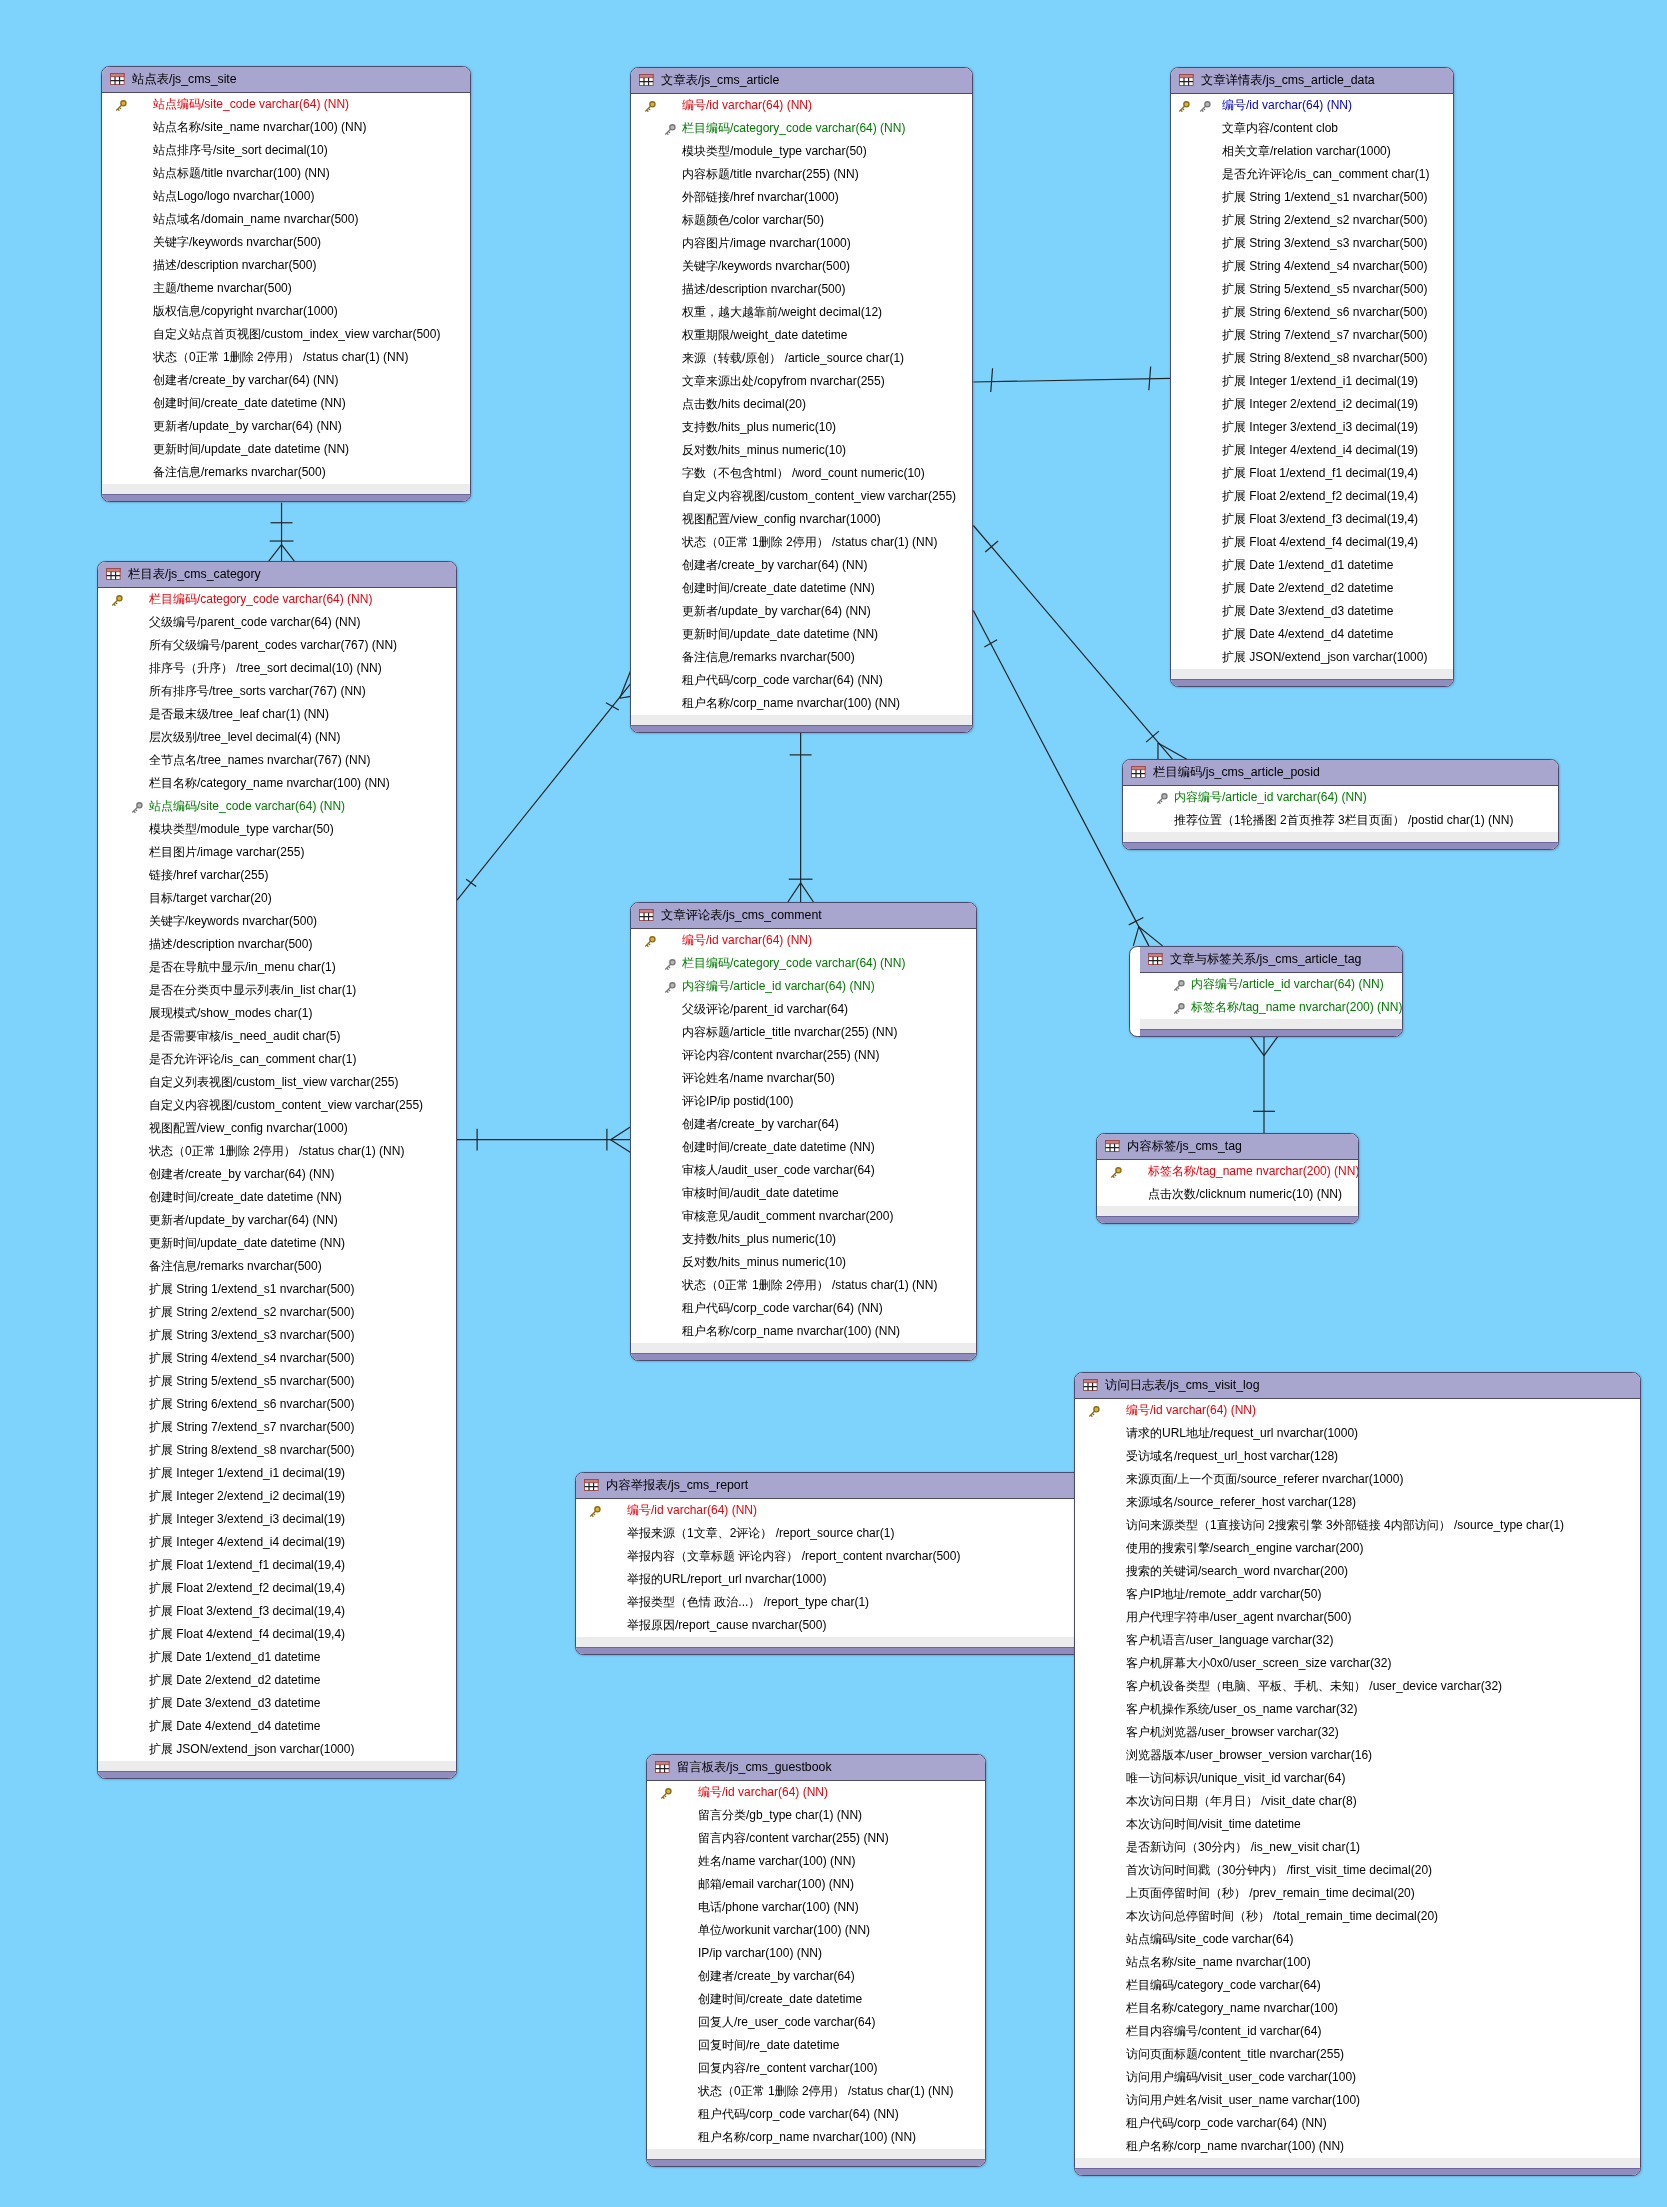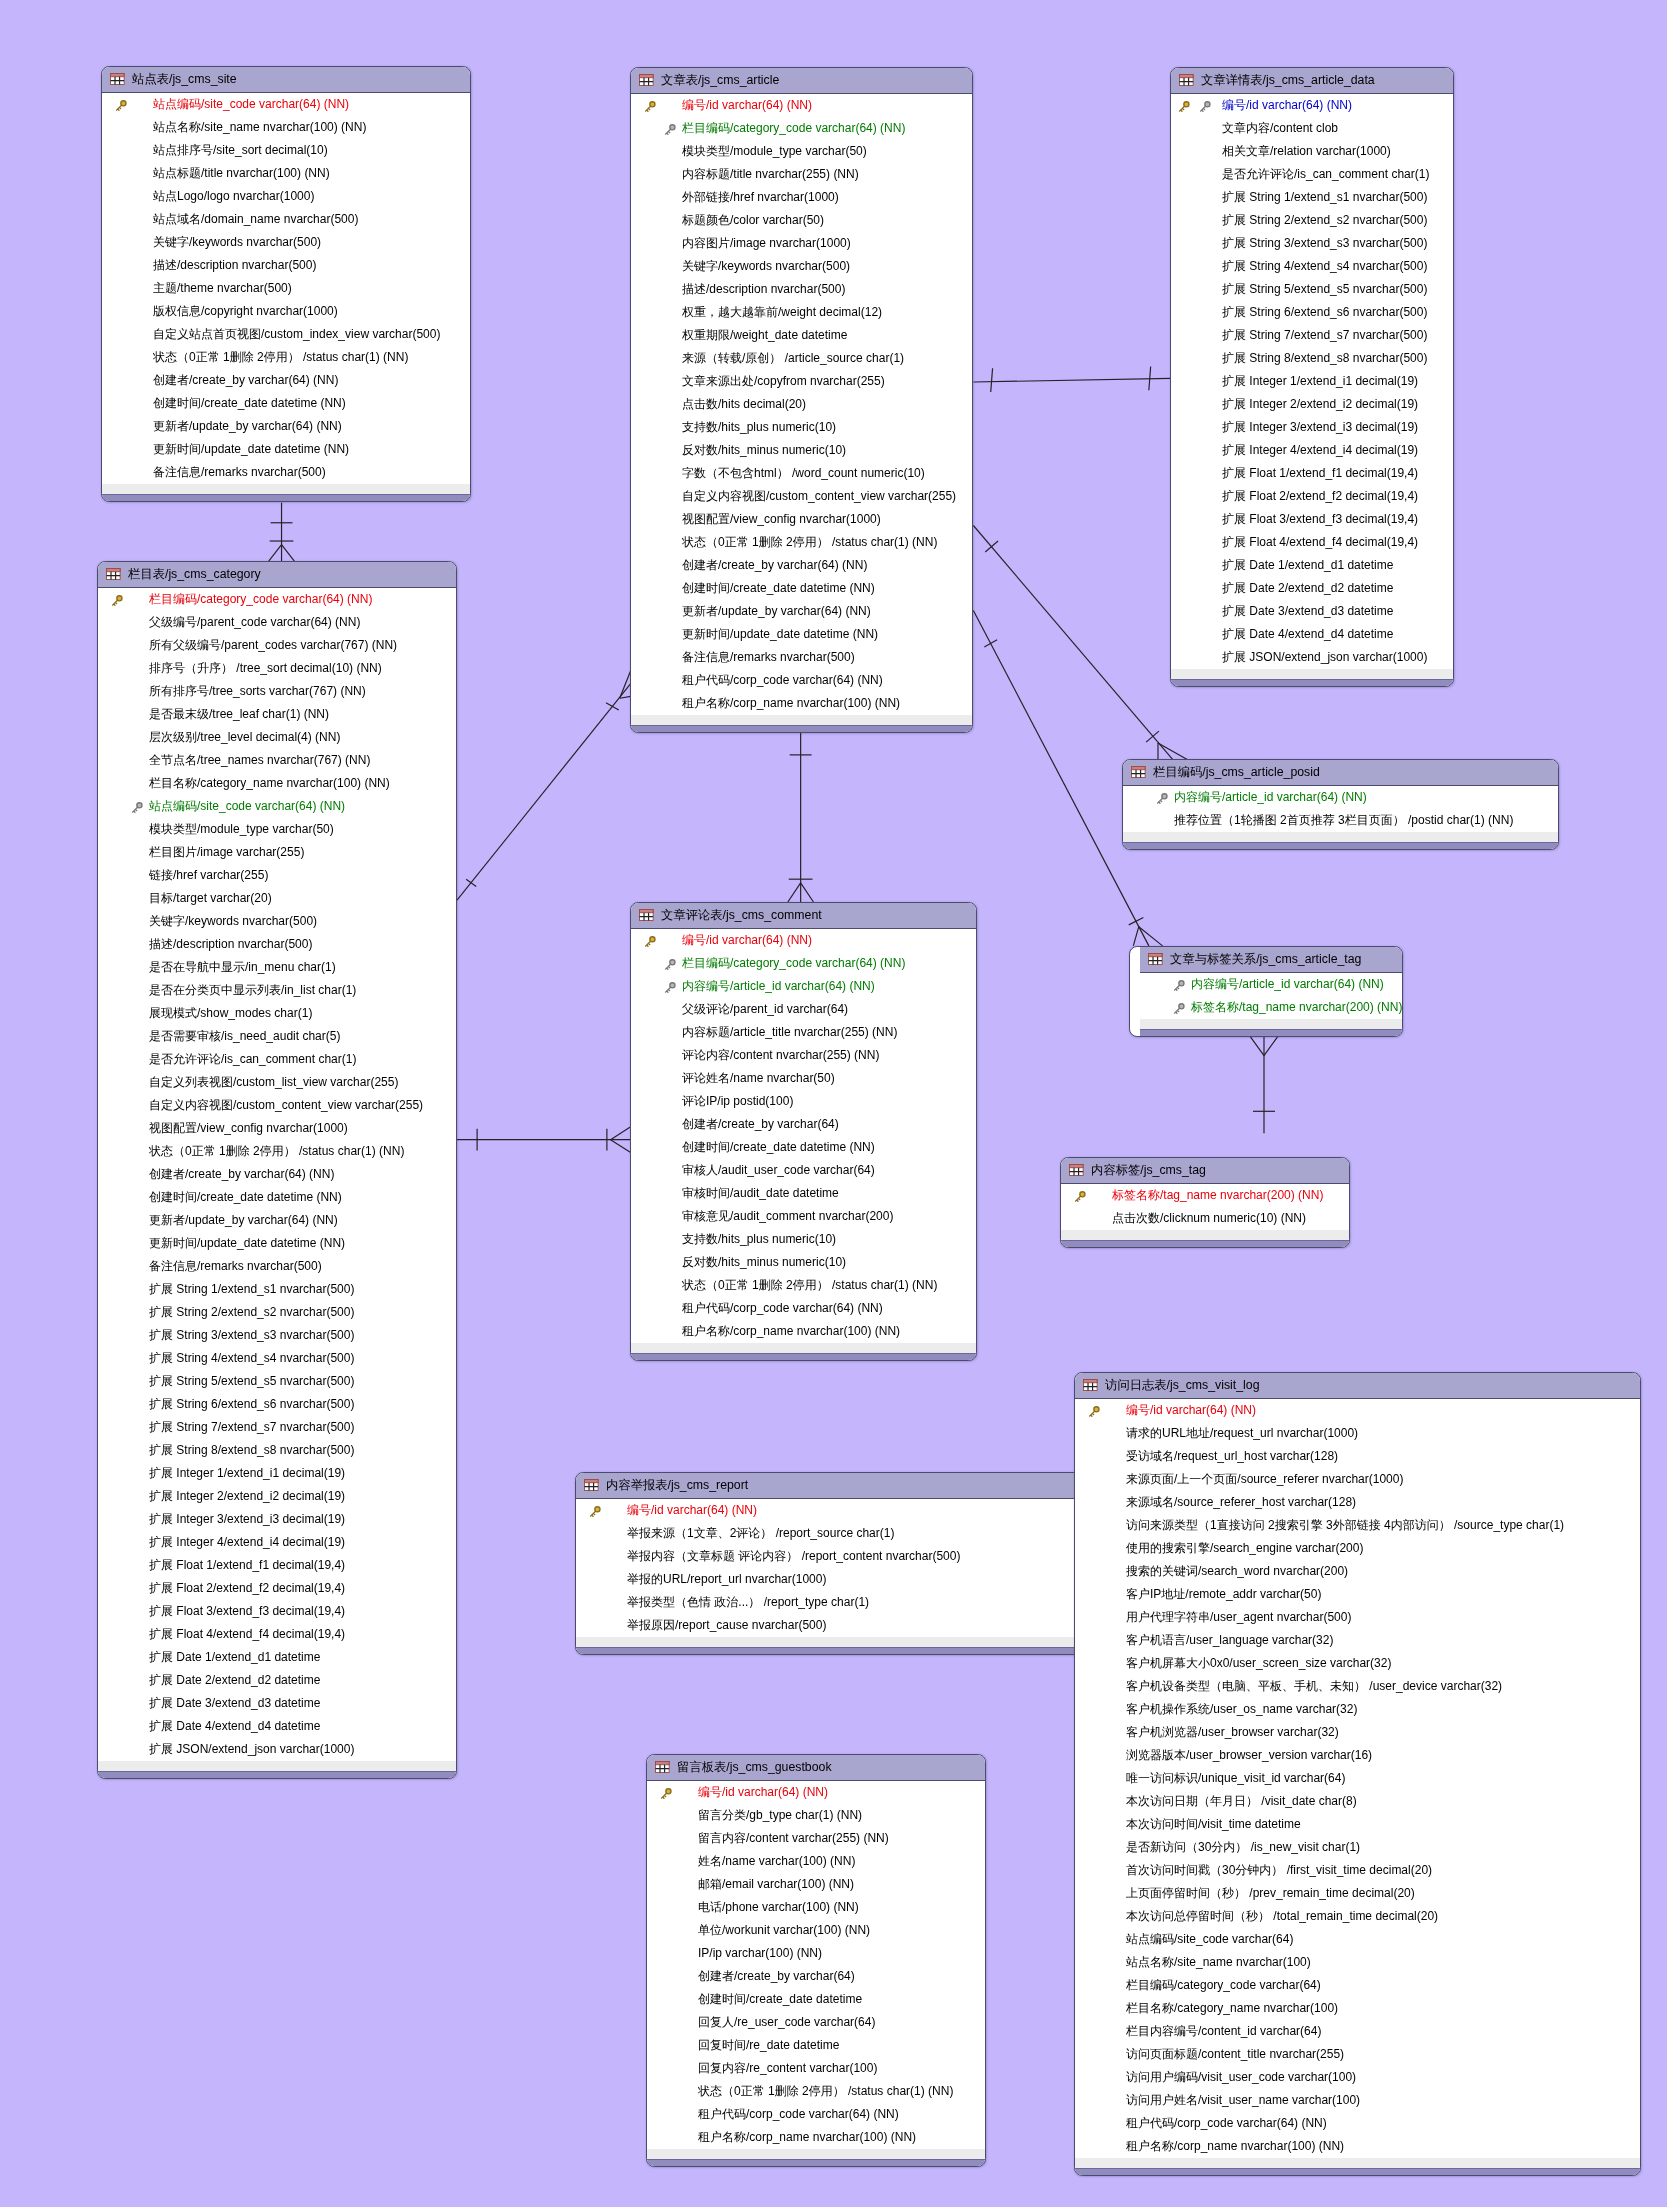--- a/index.html
+++ b/index.html
@@ -1,17 +1,17 @@
 <!DOCTYPE html>
 <html style="font-size:14.6px"><head>
 <meta charset="utf-8">
 <style>
   html,body{margin:0;padding:0;background:#ffffff;}
   body{font-family:"Liberation Sans","DejaVu Sans",sans-serif;}
-  #canvas{position:relative;width:1668px;height:2208px;background:#c4b5fd;overflow:hidden;text-decoration:underline;}
+  #canvas{position:relative;width:1668px;height:2208px;background:#7dd3fc;overflow:hidden;text-decoration:underline;}
   #wires{position:absolute;left:0;top:0;width:1668px;height:2208px;}
   .tbl{
     position:absolute;
     border:1.5px solid #4c4a6d;
     border-radius:8.2px;
     background:#ffffff;
     box-shadow:0.9px 0.9px 1.8px rgba(60,60,90,.25);
     overflow:hidden;
     box-sizing:border-box;
   }
@@ -363,21 +363,21 @@
           <div class="row fk"><span class="keyicon pos-fk"><svg width="13.7" height="13.7" viewBox="0 0 16 16">
                 <g stroke="#777777" stroke-width="1.6" fill="none" stroke-linecap="round">
                   <circle cx="11" cy="5" r="3" fill="#b7b7b7"></circle>
                   <path d="M8.8 7.2 L3 13 M4.3 11.7 L5.8 13.2 M6.3 9.7 L7.8 11.2"></path>
                 </g>
               </svg></span><span class="txt">标签名称/tag_name nvarchar(200) (NN)</span></div>
         </div>
         <div class="strip-grey"></div>
         <div class="strip-purple"></div>
       </div>
-      <div class="tbl" style="left: 1060px; top: 1133px; width: 290px; margin-top: 24px;">
+      <div class="tbl" style="left: 1096px; top: 1133px; width: 263px;">
         <div class="hdr">
           <svg width="14.6" height="12" viewBox="0 0 16 13">
             <rect x="0.5" y="0.5" width="15" height="12" fill="#ffffff" stroke="#9b4a4a"></rect>
             <rect x="0.5" y="0.5" width="15" height="3.5" fill="#c9807f" stroke="#9b4a4a"></rect>
             <line x1="5.5" y1="4" x2="5.5" y2="12.5" stroke="#9b4a4a" stroke-width="1"></line>
             <line x1="10.5" y1="4" x2="10.5" y2="12.5" stroke="#9b4a4a" stroke-width="1"></line>
             <line x1="0.5" y1="8.2" x2="15.5" y2="8.2" stroke="#9b4a4a" stroke-width="1"></line>
           </svg>
           <span class="ttl">内容标签/js_cms_tag</span>
         </div>

